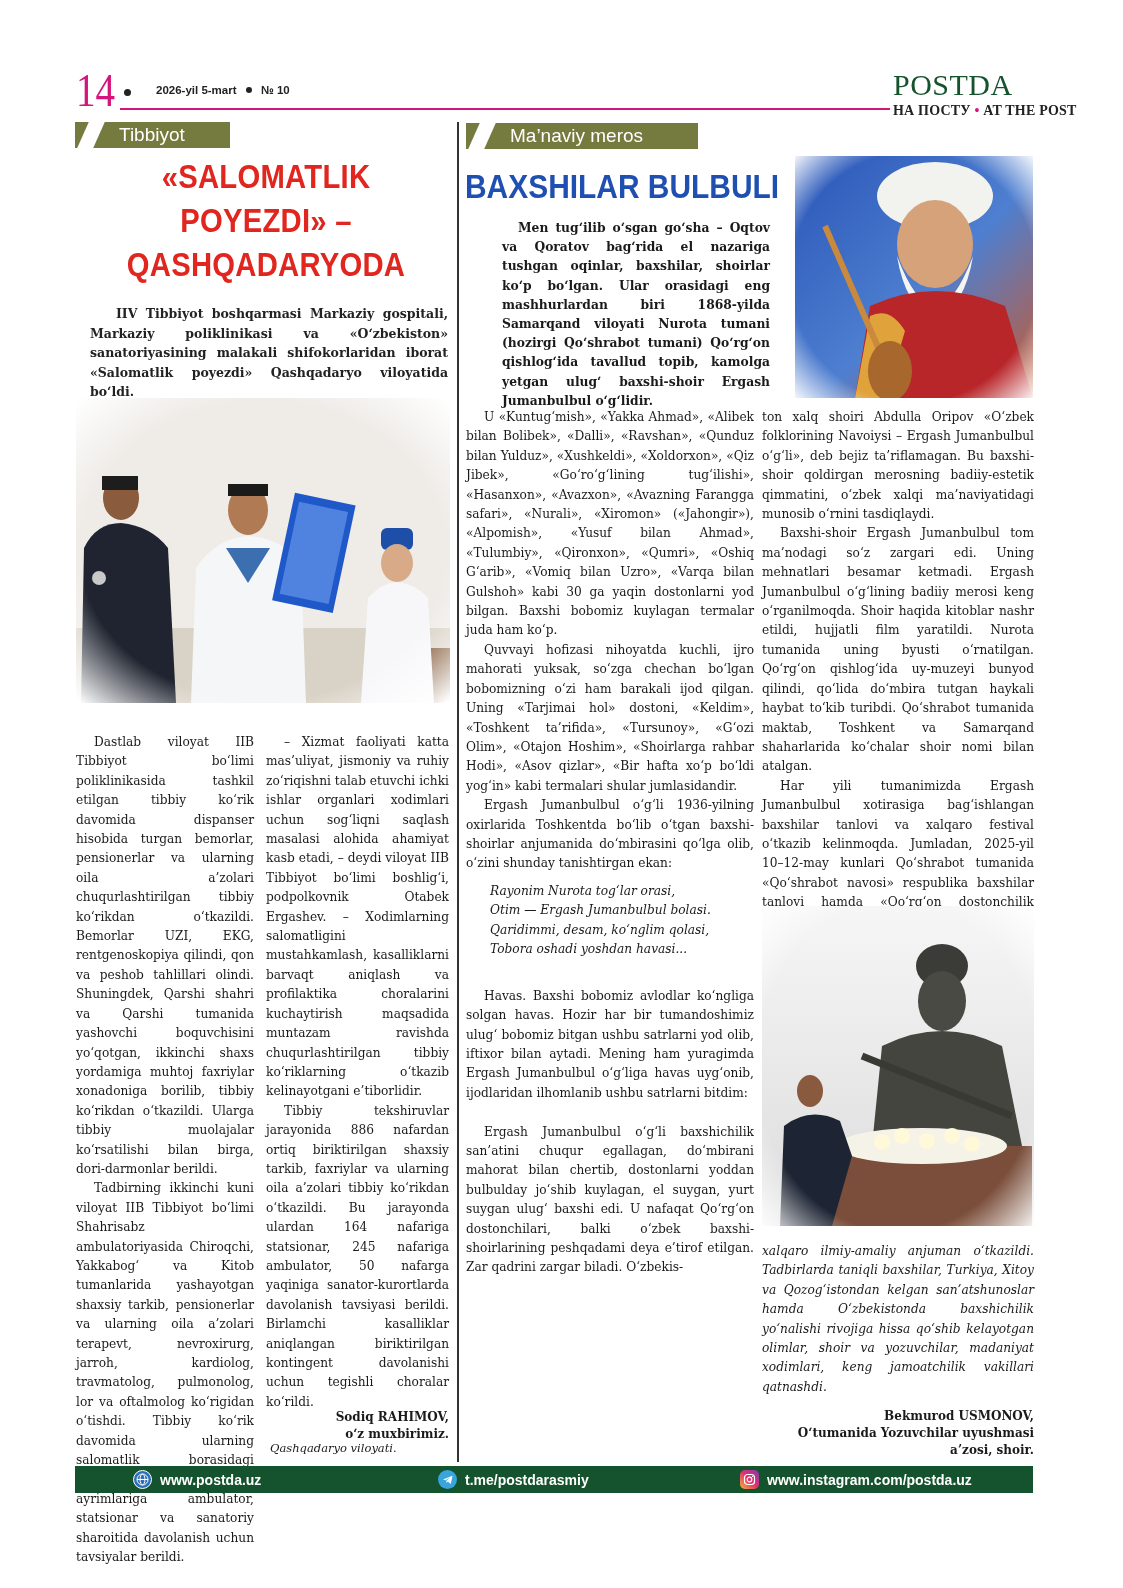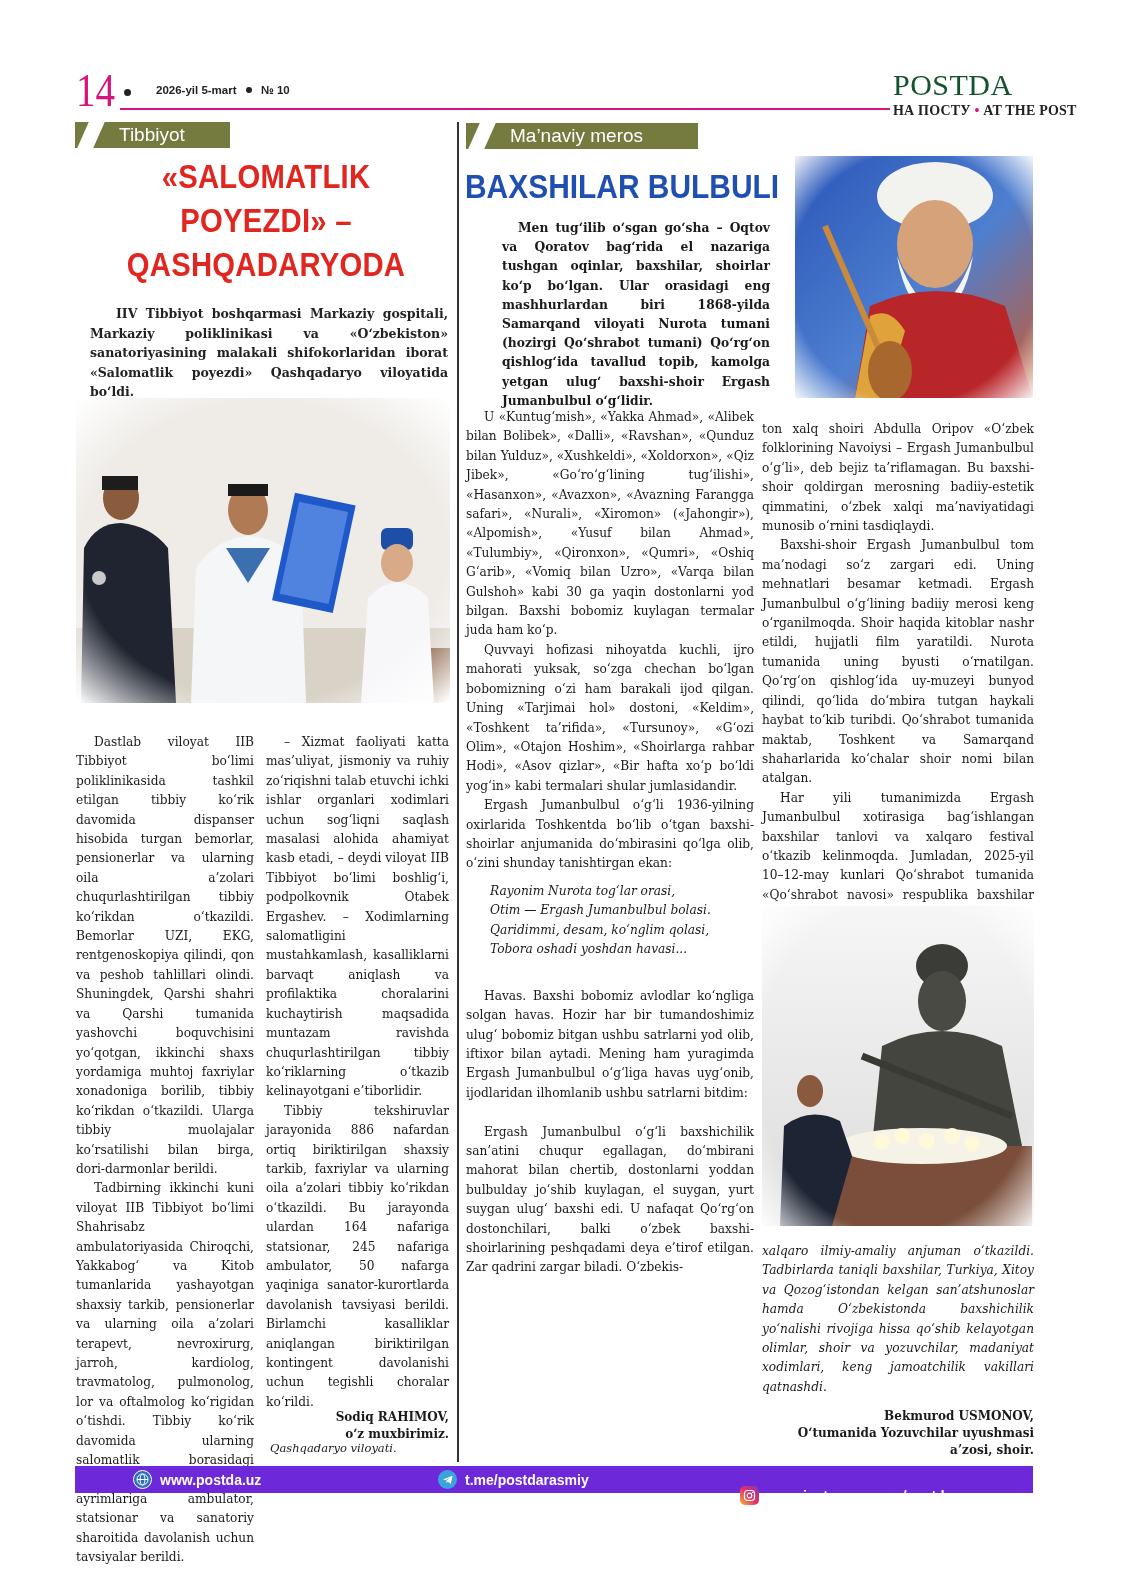--- a/index.html
+++ b/index.html
@@ -34,35 +34,35 @@
   .col-l1 { left: 76px; top: 733px; width: 178px; }
   .col-l2 { left: 266px; top: 733px; width: 183px; }
   .sig-l { left: 266px; top: 1409px; width: 183px; text-align: right; font-family: "DejaVu Serif", serif; font-weight: bold; font-size: 12px; line-height: 17px; }
   .sig-l-place { left: 270px; top: 1441px; font-family: "DejaVu Serif", serif; font-style: italic; font-size: 11.5px; }
 
   
   .title-right { left: 465px; top: 166px; width: 345px; font-family: "Liberation Sans", sans-serif; font-weight: bold; font-size: 34px; line-height: 40px; color: #1f4fb0; white-space: nowrap; transform: scaleX(0.88); transform-origin: left top; }
   .lead-right { left: 502px; top: 218px; width: 268px; font-family: "DejaVu Serif", serif; font-weight: bold; font-size: 12.3px; line-height: 19.2px; text-align: justify; text-indent: 16px; }
   .portrait { left: 795px; top: 156px; width: 238px; height: 242px; overflow: hidden; }
   .col-r1 { left: 466px; top: 408px; width: 288px; font-size: 12.2px; line-height: 19.4px; }
-  .col-r2 { left: 762px; top: 408px; width: 272px; font-size: 12.2px; line-height: 19.4px; margin-top: 12px; }
+  .col-r2 { left: 762px; top: 408px; width: 272px; font-size: 12.2px; line-height: 19.4px; }
   .verse { font-style: italic; margin: 8px; }
   .verse p { text-indent: 16px; }
   .gap { height: 19.4px; }
   .statue { left: 762px; top: 906px; width: 272px; height: 320px; overflow: hidden; }
   .col-r2b { left: 762px; top: 1242px; width: 272px; }
   .sig-r { left: 762px; top: 1408px; width: 272px; text-align: right; font-family: "DejaVu Serif", serif; font-weight: bold; font-size: 12px; line-height: 17px; }
 
   
-  .footer { left: 75px; top: 1466px; width: 958px; height: 27px; background: #6d28d9; }
+  .footer { left: 75px; top: 1466px; width: 958px; height: 27px; background: #14532d; }
   .f-item { position: absolute; top: 0; height: 27px; display: flex; align-items: center; color: #fff; font-family: "Liberation Sans", sans-serif; font-weight: bold; font-size: 14px; white-space: nowrap; }
   .f-icon { width: 19px; height: 19px; border-radius: 50%; display: inline-flex; align-items: center; justify-content: center; margin-right: 8px; font-size: 12px; }
   .f-web { left: 58px; }
   .f-tg { left: 363px; text-align: right; }
-  .f-ig { left: 665px; margin-top: 16px; }
+  .f-ig { left: 665px; }
   .ico-web { background: #2f6fb8; border: 1.5px solid #fff; box-sizing: border-box; }
   .ico-tg { background: #3aa5dd; }
   .ico-ig { background: linear-gradient(45deg,#f7b733,#e1306c,#833ab4); border-radius: 5px; }
 </style>
 </head>
 <body>
 
 <div class="abs page-num">14</div>
 <div class="abs hdr-dot" style="left:124px;top:89px;"></div>
 <div class="abs hdr-date">

